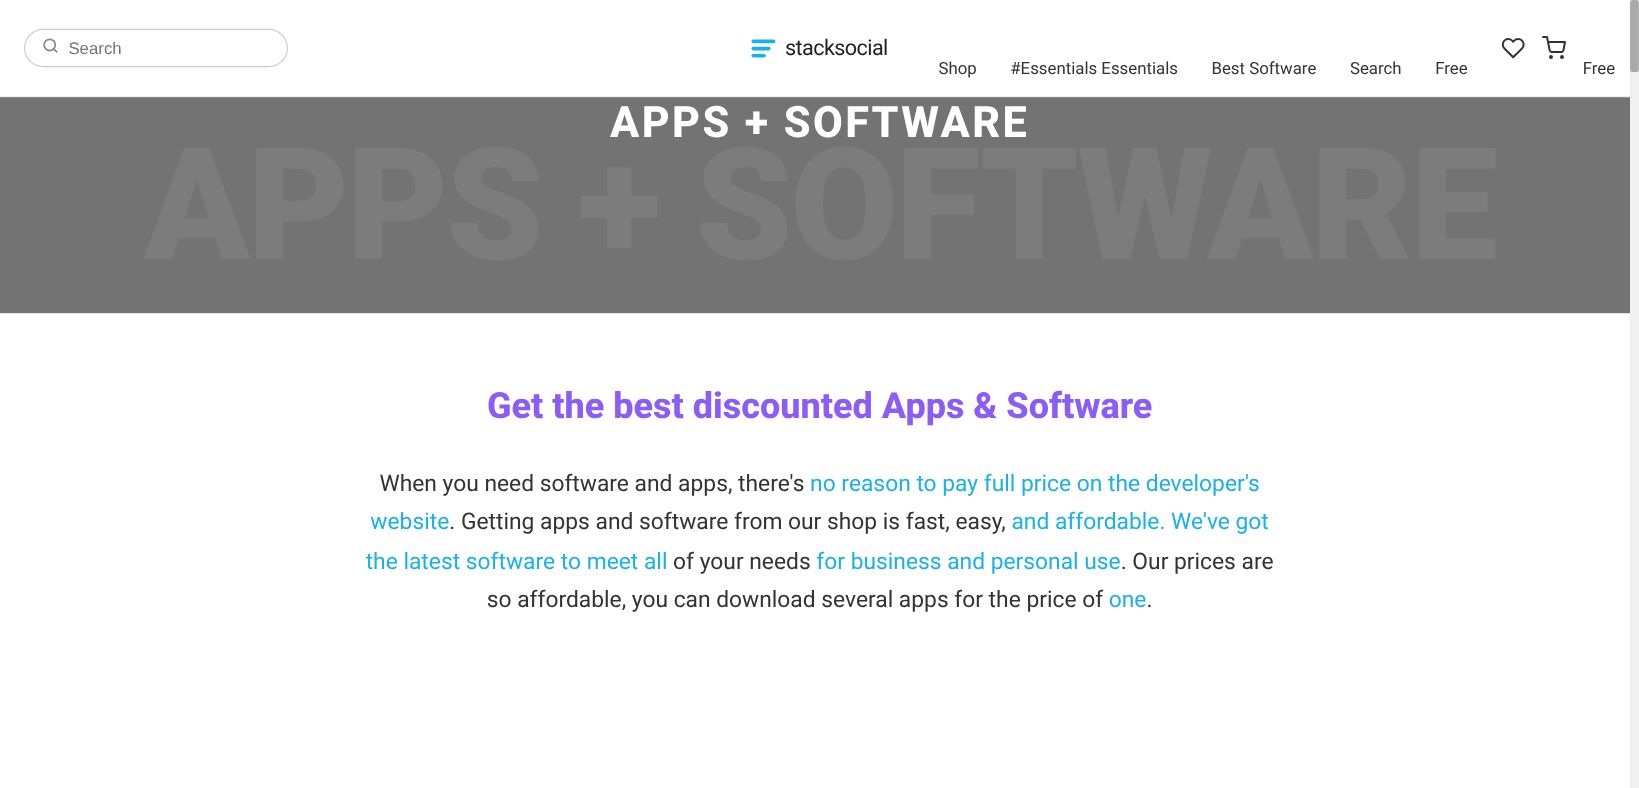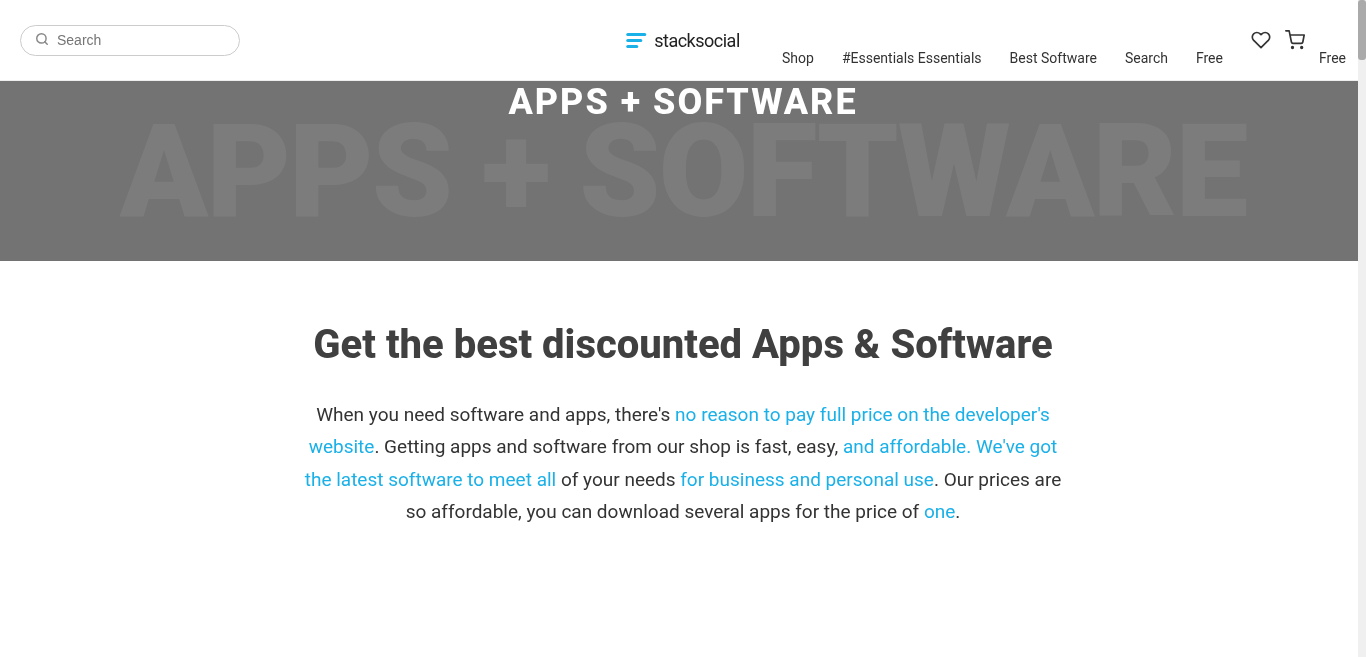--- a/index.html
+++ b/index.html
@@ -165,23 +165,23 @@
 
     
     .main-content {
       max-width: 860px;
       margin: 0 auto;
       padding: 60px 20px 40px;
       text-align: center;
     }
 
     .main-heading {
-      font-size: 40px;
+      font-size: 30px;
       font-weight: 800;
-      color: #404040;
+      color: #8b5cf6;
       line-height: 1.2;
       margin-bottom: 30px;
     }
 
     .main-description {
       font-size: 19px;
       line-height: 1.7;
       color: #333;
       max-width: 760px;
       margin: 0 auto;

